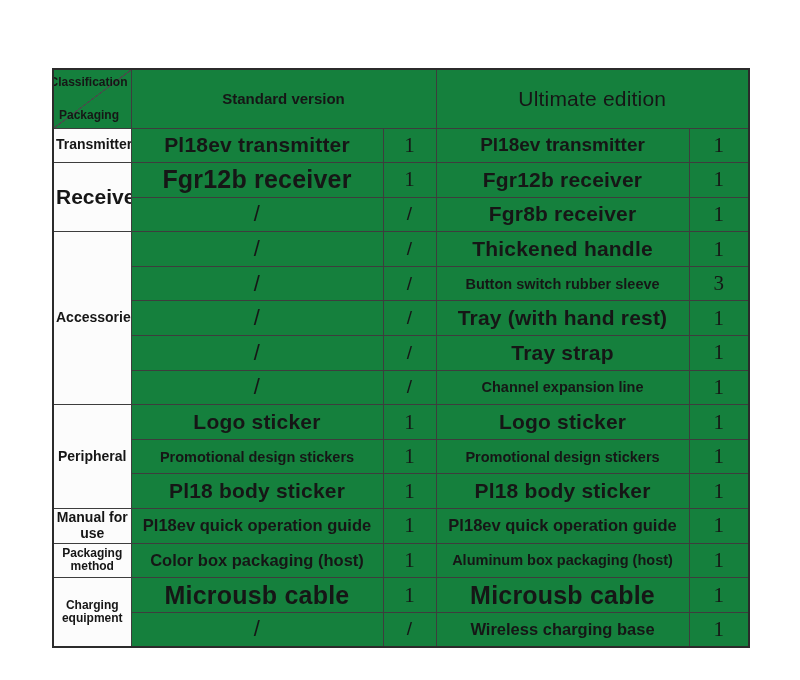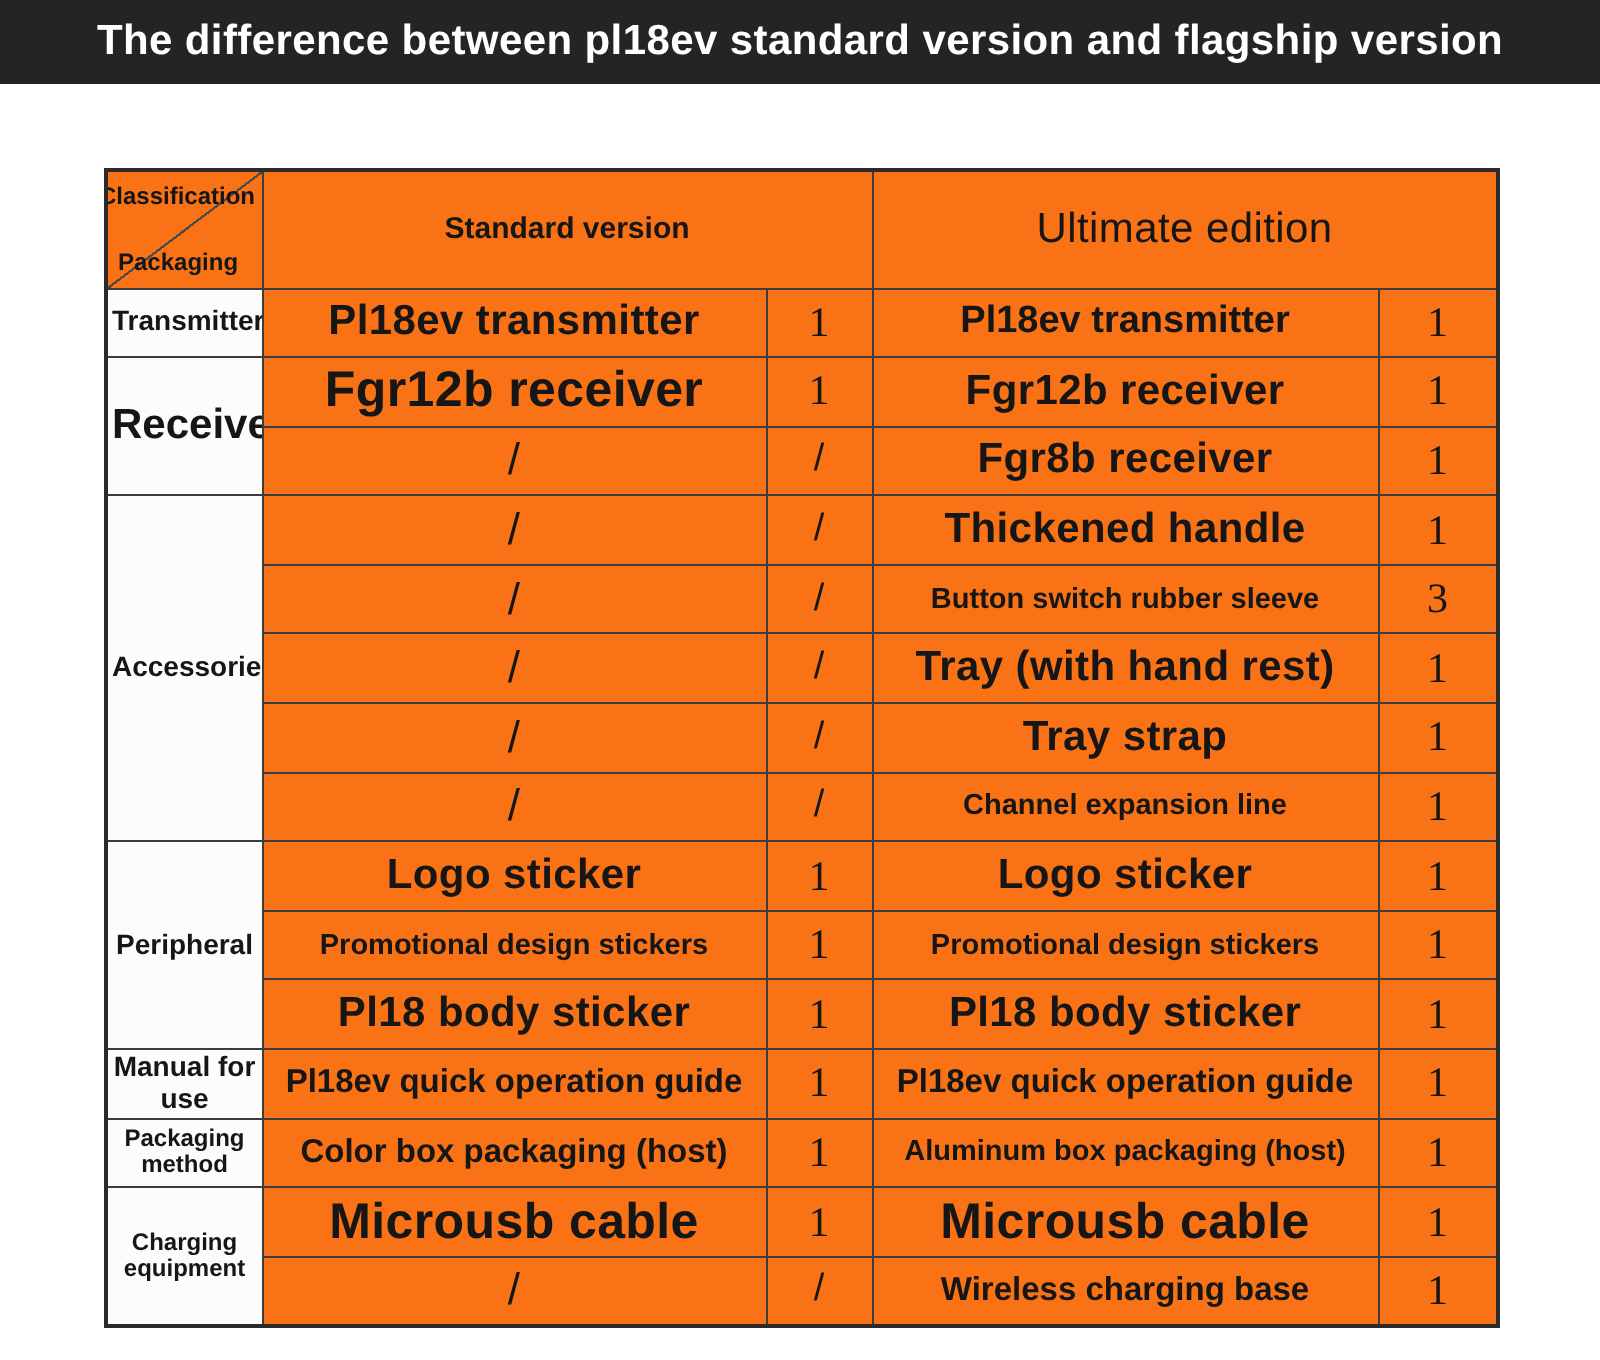--- a/index.html
+++ b/index.html
@@ -12,23 +12,23 @@
   .banner {
     position:absolute; left:0; top:0; width:800px; height:42px;
     background:#242424; display:flex; align-items:center; justify-content:center;
   }
   .banner h1 {
     color:#ffffff; font-size:21px; font-weight:700; letter-spacing:.2px;
     font-family:"Liberation Sans", sans-serif; white-space:nowrap;
   }
   
   table.cmp {
-    position:absolute; left:52px; top:84px; width:696px;
+    position:absolute; left:52px; top:68px; width:696px;
     border-collapse:collapse; table-layout:fixed;
-    border:2px solid #2b2b2b; background:#f97316;
+    border:2px solid #2b2b2b; background:#15803d;
   }
   table.cmp th, table.cmp td {
     border:1.5px solid #3d3d3d; text-align:center; vertical-align:middle;
     overflow:hidden; padding:0 2px;
   }
   thead tr { height:59px; }
   tbody tr { height:34.6px; }
 
   th.corner { position:relative; padding:0;
     background-image:linear-gradient(to bottom right,
@@ -56,23 +56,20 @@
 
   td.slash { font-family:"Liberation Sans", sans-serif; font-weight:400; }
   td.item.slash { font-size:22px; }
   td.qty.slash  { font-size:19px; }
 </style>
 </head>
 <body>
 
 <div class="page">
 
-  <header class="banner">
-    <h1>The difference between pl18ev standard version and flagship version</h1>
-  </header>
 
   <table class="cmp">
     <colgroup>
       <col style="width:78px">
         <col style="width:252px">
         <col style="width:53px">
       <col style="width:253px">
         <col style="width:60px">
     </colgroup>
     <thead>

